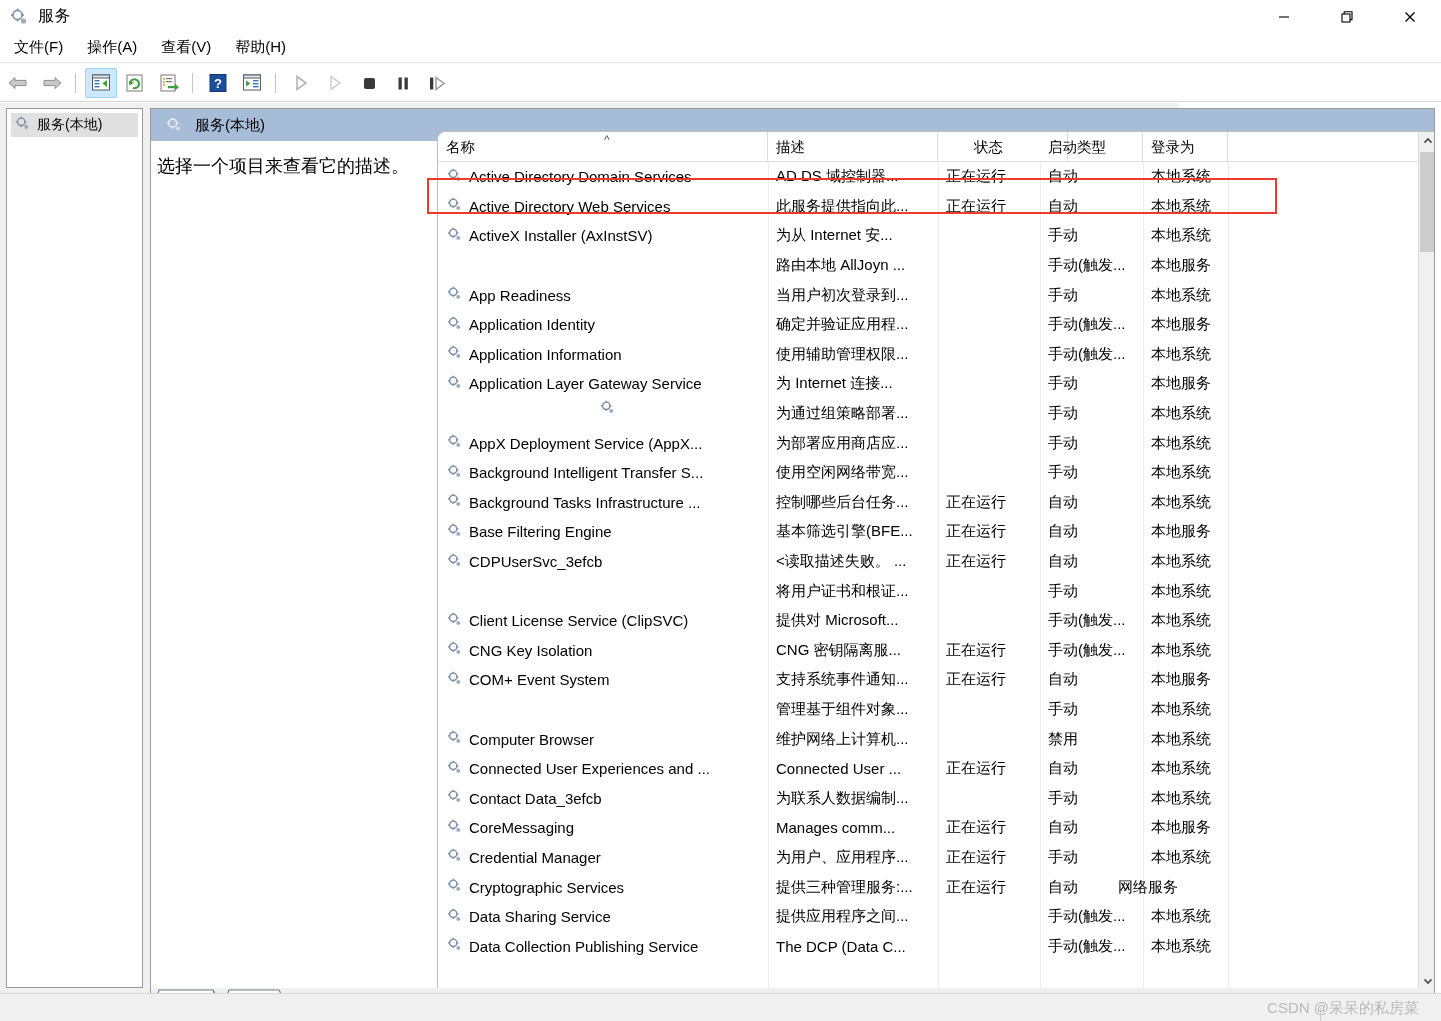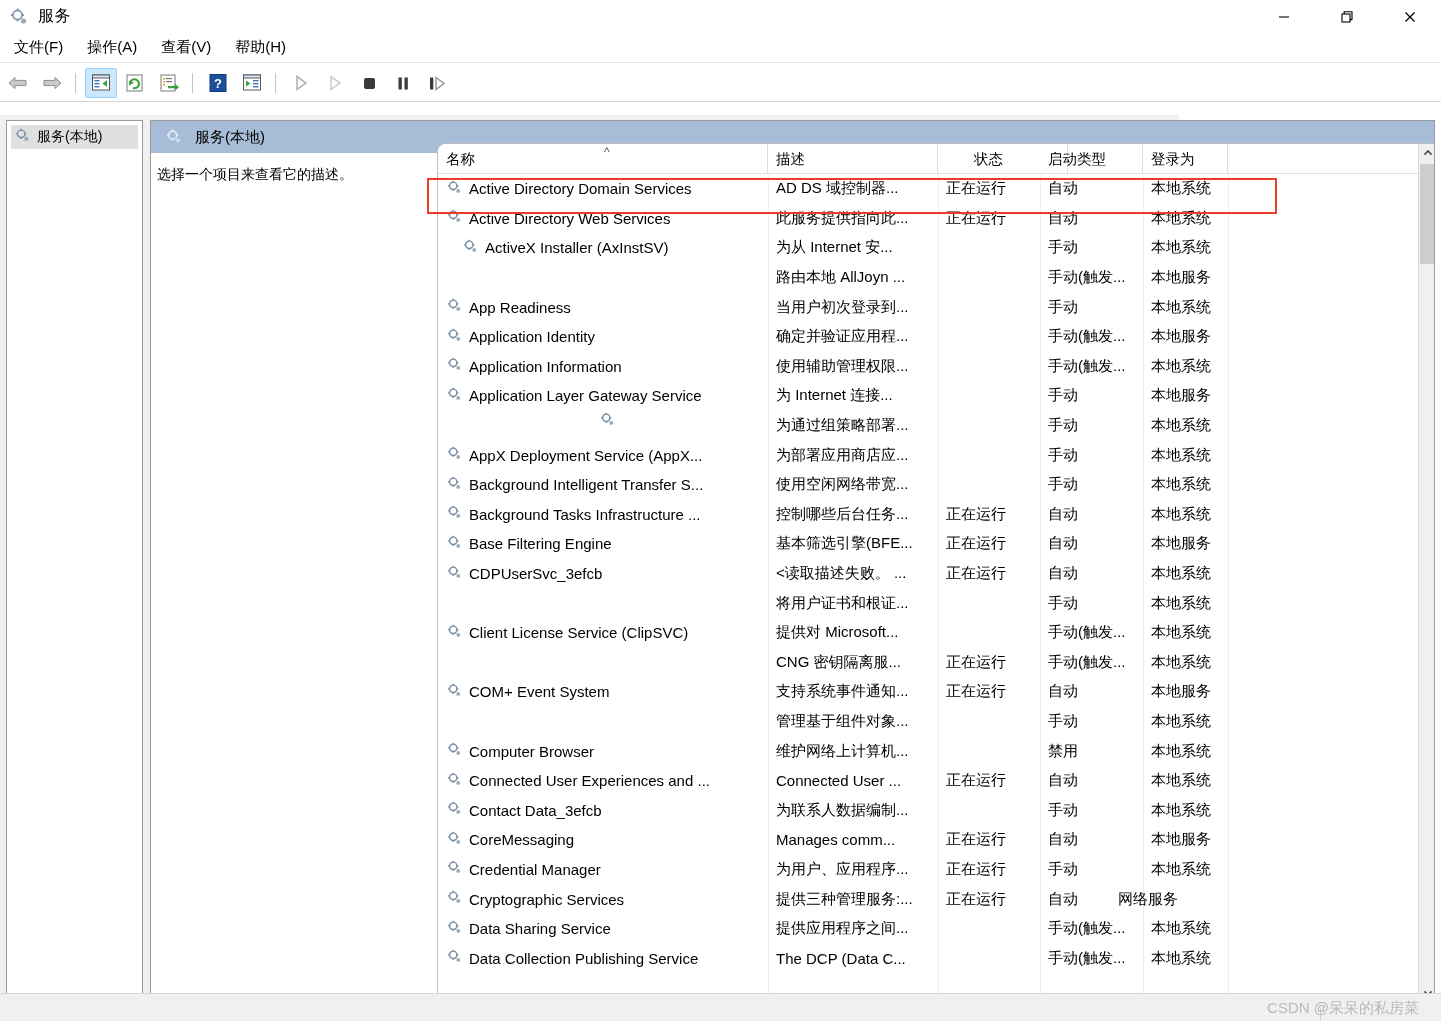--- a/index.html
+++ b/index.html
@@ -60,21 +60,20 @@
     display: flex; align-items: center; justify-content: center;
     border: 1px solid transparent; border-radius: 2px;
   }
   .tbtn.selected { background: #cce8ff; border-color: #99d1ff; }
   .tsep { width: 1px; height: 20px; background: #c4c4c4; margin: 0 7px; }
 
   
   .body {
     position: absolute; left: 0; top: 103px; width: 1179px; height: 890px;
     background: #f0f0f0;
-    margin-top: 12px;
   }
 
   
   .leftpane {
     position: absolute; left: 6px; top: 5px; width: 137px; height: 880px;
     background: #ffffff; border: 1px solid #9a9a9a;
   }
   .tree-node {
     display: flex; align-items: center; gap: 6px;
     margin: 4px 4px 0 4px; padding: 2px 6px 2px 3px;
@@ -90,21 +89,21 @@
   }
   .rp-header {
     position: absolute; left: 0; top: 0; width: 100%; height: 32px;
     background: #a7bcd6;
     display: flex; align-items: center;
   }
   .rp-header .h-icon { margin-left: 14px; width: 18px; height: 18px; }
   .rp-header .h-text { margin-left: 12px; font-size: 15px; color: #000; }
 
   .rp-hint {
-    position: absolute; left: 6px; top: 45px; font-size: 14px; color: #000;
+    position: absolute; left: 6px; top: 45px; font-size: 18px; color: #000;
     white-space: nowrap;
   }
 
   
   .listview {
     position: absolute; left: 286px; top: 22px;
     width: 999px; height: 858px;
     background: #ffffff;
     border-top-left-radius: 9px;
     border-left: 1px solid #bfbfbf;
@@ -456,21 +455,21 @@
                     <circle cx="14.4" cy="14" r="2.3" fill="#9aabbd"></circle>
                   </svg></span>
                 <span>Active Directory Web Services</span>
               </div>
               <div class="cell" style="left: 338px; width: 160px;">此服务提供指向此...</div>
               <div class="cell" style="left: 508px; width: 92px;">正在运行</div>
               <div class="cell" style="left: 610px; width: 93px;">自动</div>
               <div class="cell" style="left: 713px; width: 75px;">本地系统</div>
             </div>
             <div class="row">
-              <div class="cell name" style="left: 16px; width: 330px;">
+              <div class="cell name" style="left: 0px; width: 330px;">
                 <span><svg class="svc-icon" viewBox="0 0 20 20" width="17" height="17">
                     <circle cx="8.5" cy="8" r="4.3" fill="none" stroke="#7a8fa6" stroke-width="1.7"></circle>
                     <g fill="#7a8fa6">
                       <rect x="7.8" y="2" width="1.5" height="2"></rect>
                       <rect x="7.8" y="12" width="1.5" height="2"></rect>
                       <rect x="2.3" y="7.3" width="2" height="1.5"></rect>
                       <rect x="12.7" y="7.3" width="2" height="1.5"></rect>
                     </g>
                     <circle cx="14.4" cy="14" r="2.3" fill="#9aabbd"></circle>
                   </svg></span>
@@ -696,20 +695,33 @@
                     <circle cx="14.4" cy="14" r="2.3" fill="#9aabbd"></circle>
                   </svg></span>
                 <span>Client License Service (ClipSVC)</span>
               </div>
               <div class="cell" style="left: 338px; width: 160px;">提供对 Microsoft...</div>
               <div class="cell" style="left: 508px; width: 92px;"></div>
               <div class="cell" style="left: 610px; width: 93px;">手动(触发...</div>
               <div class="cell" style="left: 713px; width: 75px;">本地系统</div>
             </div>
             <div class="row">
+              <div class="cell name" style="left: 0px; width: 330px;">
+                <span><svg class="svc-icon" viewBox="0 0 20 20" width="17" height="17">
+                    <circle cx="8.5" cy="8" r="4.3" fill="none" stroke="#7a8fa6" stroke-width="1.7"></circle>
+                    <g fill="#7a8fa6">
+                      <rect x="7.8" y="2" width="1.5" height="2"></rect>
+                      <rect x="7.8" y="12" width="1.5" height="2"></rect>
+                      <rect x="2.3" y="7.3" width="2" height="1.5"></rect>
+                      <rect x="12.7" y="7.3" width="2" height="1.5"></rect>
+                    </g>
+                    <circle cx="14.4" cy="14" r="2.3" fill="#9aabbd"></circle>
+                  </svg></span>
+                <span>CNG Key Isolation</span>
+              </div>
               <div class="cell" style="left: 338px; width: 160px;">CNG 密钥隔离服...</div>
               <div class="cell" style="left: 508px; width: 92px;">正在运行</div>
               <div class="cell" style="left: 610px; width: 93px;">手动(触发...</div>
               <div class="cell" style="left: 713px; width: 75px;">本地系统</div>
             </div>
             <div class="row">
               <div class="cell name" style="left: 0px; width: 330px;">
                 <span><svg class="svc-icon" viewBox="0 0 20 20" width="17" height="17">
                     <circle cx="8.5" cy="8" r="4.3" fill="none" stroke="#7a8fa6" stroke-width="1.7"></circle>
                     <g fill="#7a8fa6">

